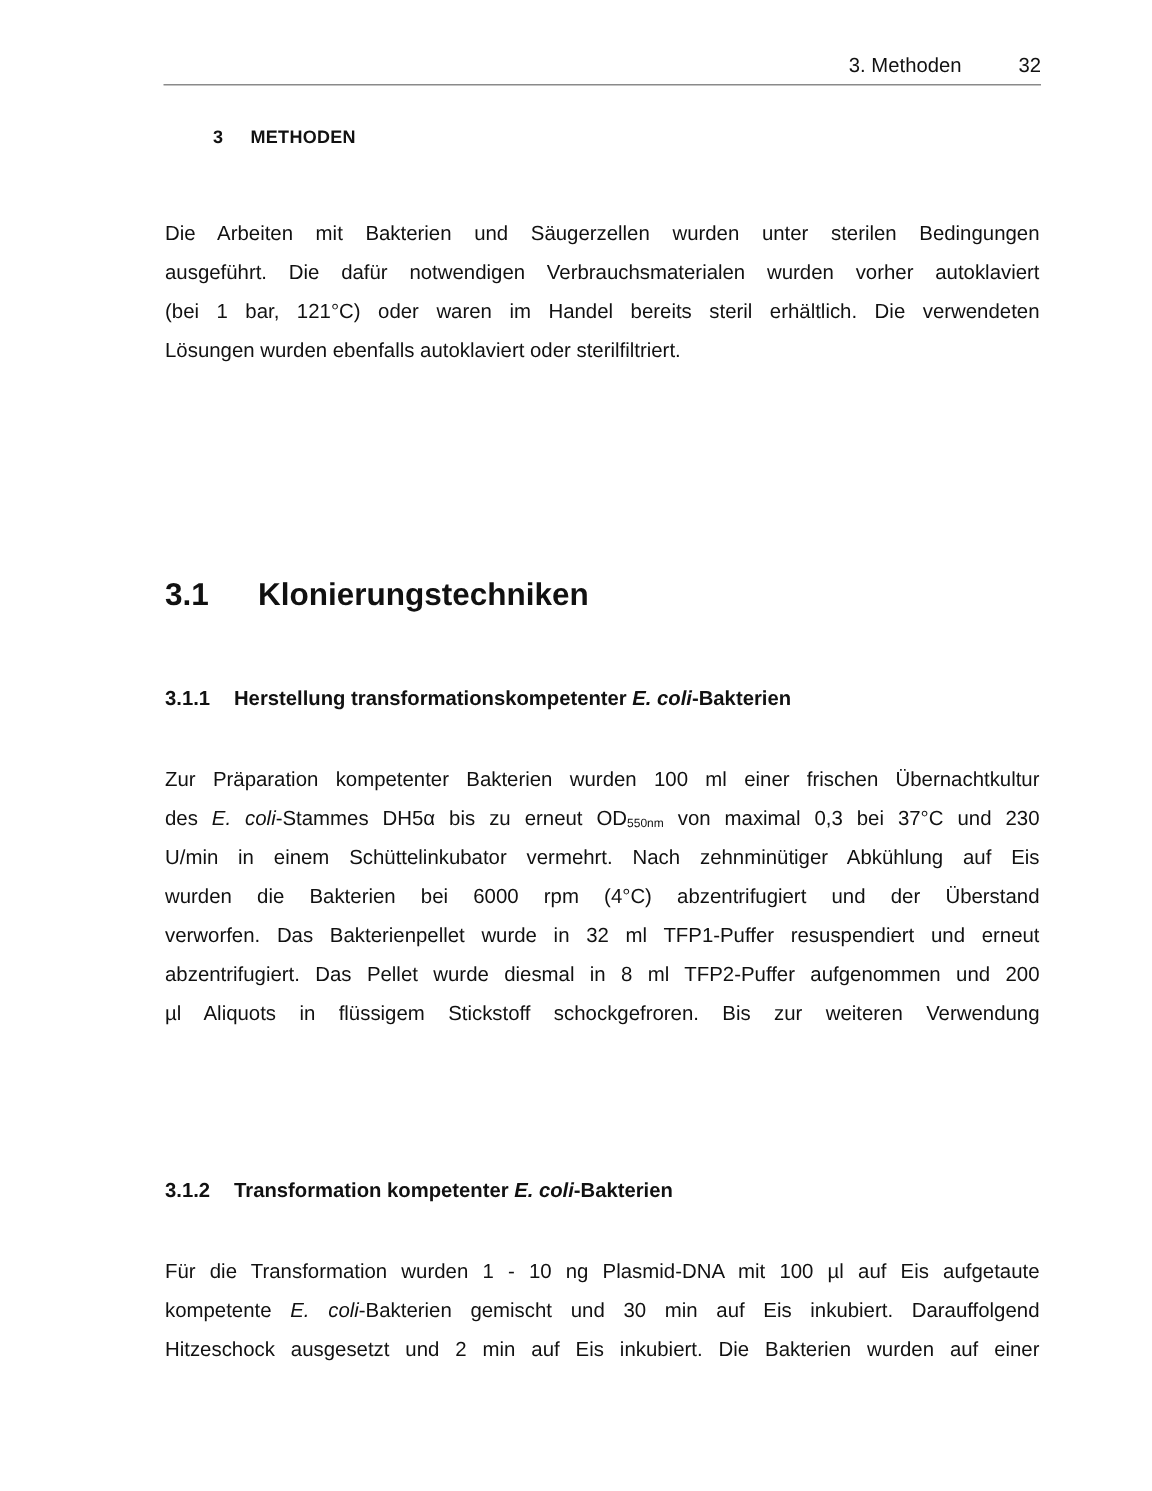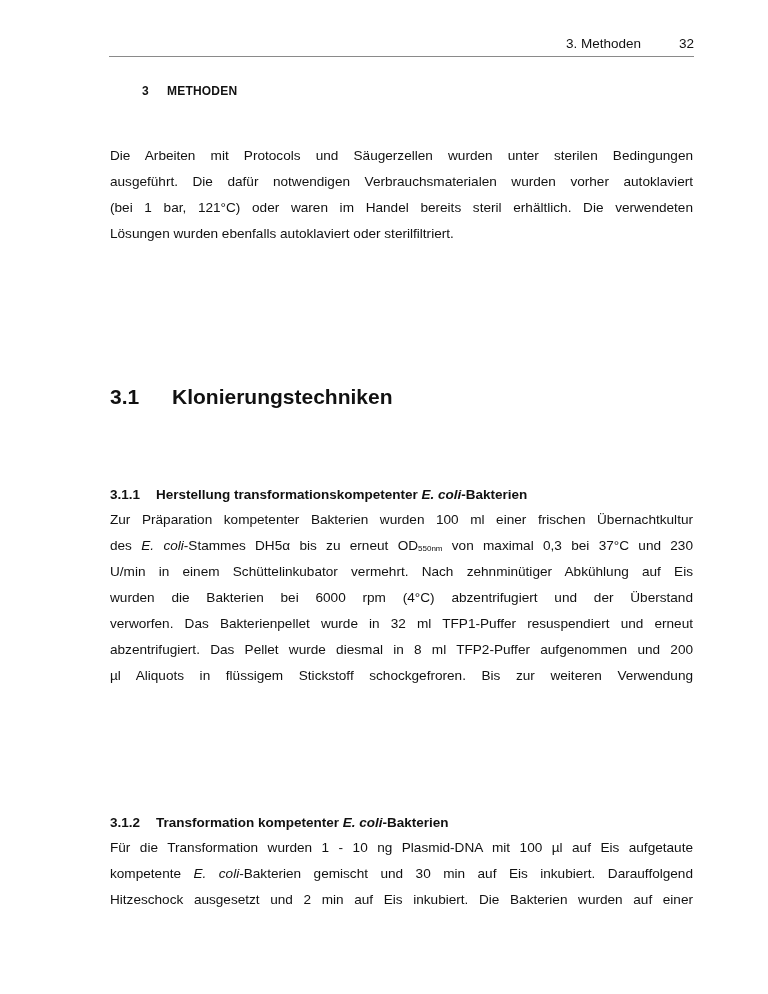--- a/index.html
+++ b/index.html
@@ -10,21 +10,21 @@
                     font-size: 13.5px; text-align: right; white-space: nowrap; }
   .running-header .sec { margin-right: 38px; }
   .header-rule { position: absolute; left: 109px; width: 585px; top: 56px; height: 0;
                  border-top: 1.5px solid #8a8a8a; }
   .h1 { position: absolute; left: 110px; top: 84px; font-size: 12px; font-weight: bold;
         letter-spacing: 0.2px; white-space: nowrap; margin-left: 32px; }
   .h1 .num { display: inline-block; width: 25px; }
   .h2 { position: absolute; left: 110px; top: 385px; font-size: 21px; font-weight: bold; white-space: nowrap; }
   .h2 .num { display: inline-block; width: 62px; }
   .h3 { position: absolute; left: 110px; font-size: 13.5px; font-weight: bold; white-space: nowrap; }
-  .h3 .num { display: inline-block; width: 46px; margin-top: 29px; }
+  .h3 .num { display: inline-block; width: 46px; }
   .para { position: absolute; left: 110px; width: 583px; font-size: 13.6px; }
   .line { height: 26px; line-height: 26px; white-space: nowrap; text-align: justify;
           text-align-last: justify; overflow: hidden; }
   .line.last { text-align-last: left; }
   .line.indent { padding-left: 36px; }
   i { font-style: italic; }
   sub.small { font-size: 8px; vertical-align: baseline; position: relative; top: 1px; }
 </style>
 </head>
 <body>
@@ -34,21 +34,21 @@
   <div class="running-header">
     <span class="sec">3. Methoden</span><span>32</span>
   </div>
   <div class="header-rule"></div>
 
   <div class="h1">
     <span class="num">3</span><span>METHODEN</span>
   </div>
 
   <div class="para" style="top:143px;">
-    <div class="line">Die Arbeiten mit Protocols und Säugerzellen wurden unter sterilen Bedingungen</div>
+    <div class="line">Die Arbeiten mit Bakterien und Säugerzellen wurden unter sterilen Bedingungen</div>
     <div class="line">ausgeführt. Die dafür notwendigen Verbrauchsmaterialen wurden vorher autoklaviert</div>
     <div class="line">(bei 1 bar, 121°C) oder waren im Handel bereits steril erhältlich. Die verwendeten</div>
     <div class="line last">Lösungen wurden ebenfalls autoklaviert oder sterilfiltriert.</div>
   </div>
 
 
   <div class="h2">
     <span class="num">3.1</span><span>Klonierungstechniken</span>
   </div>
 

